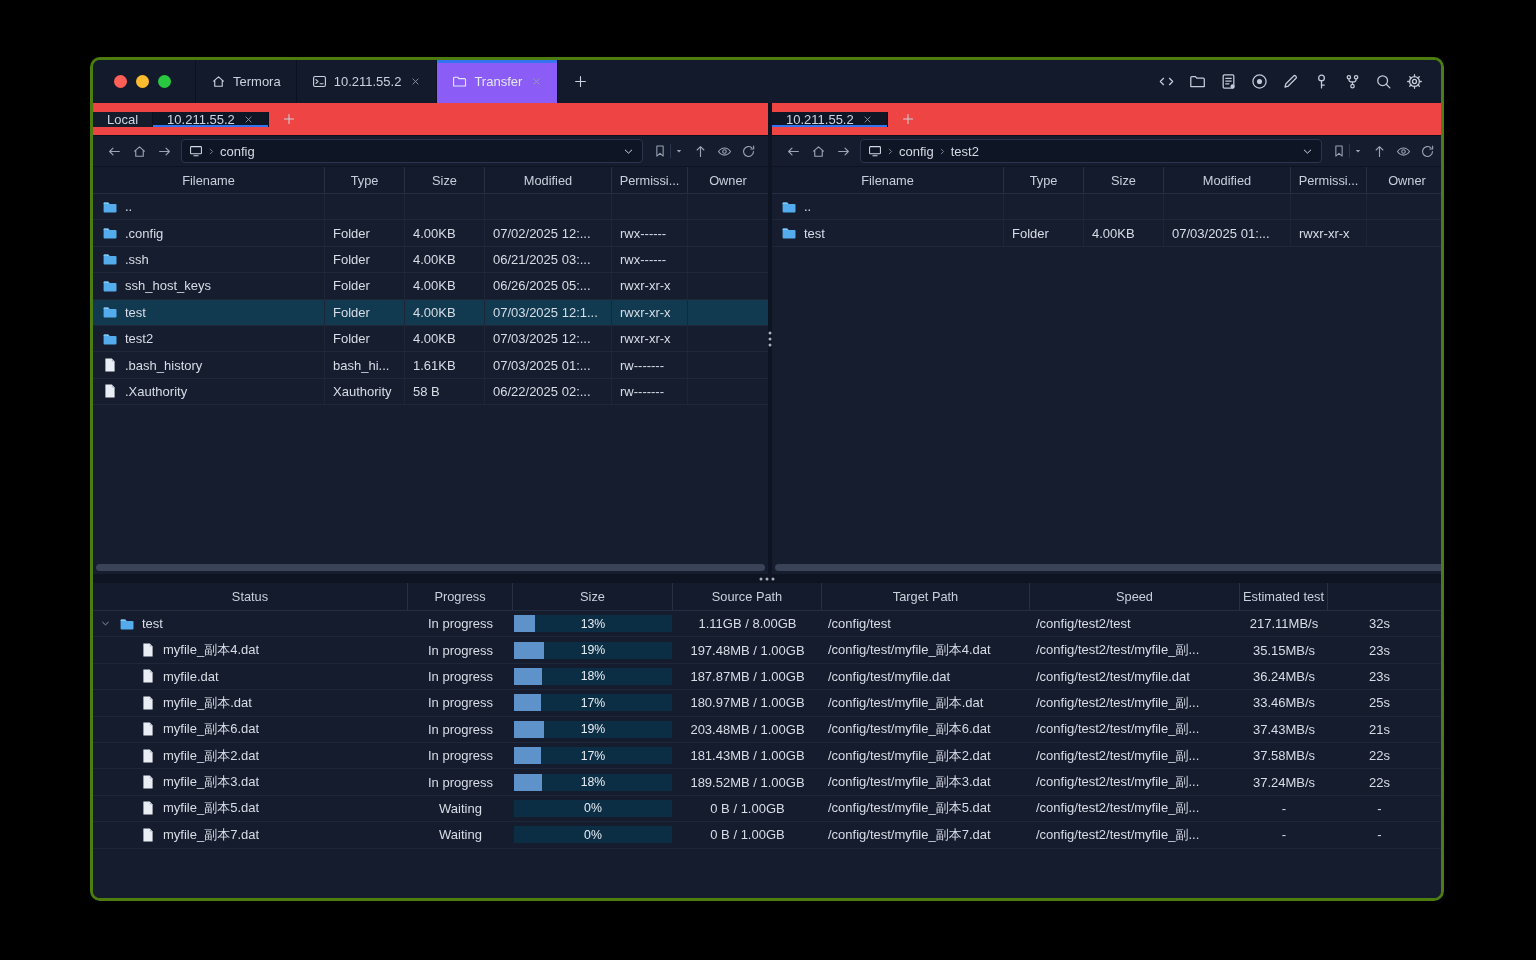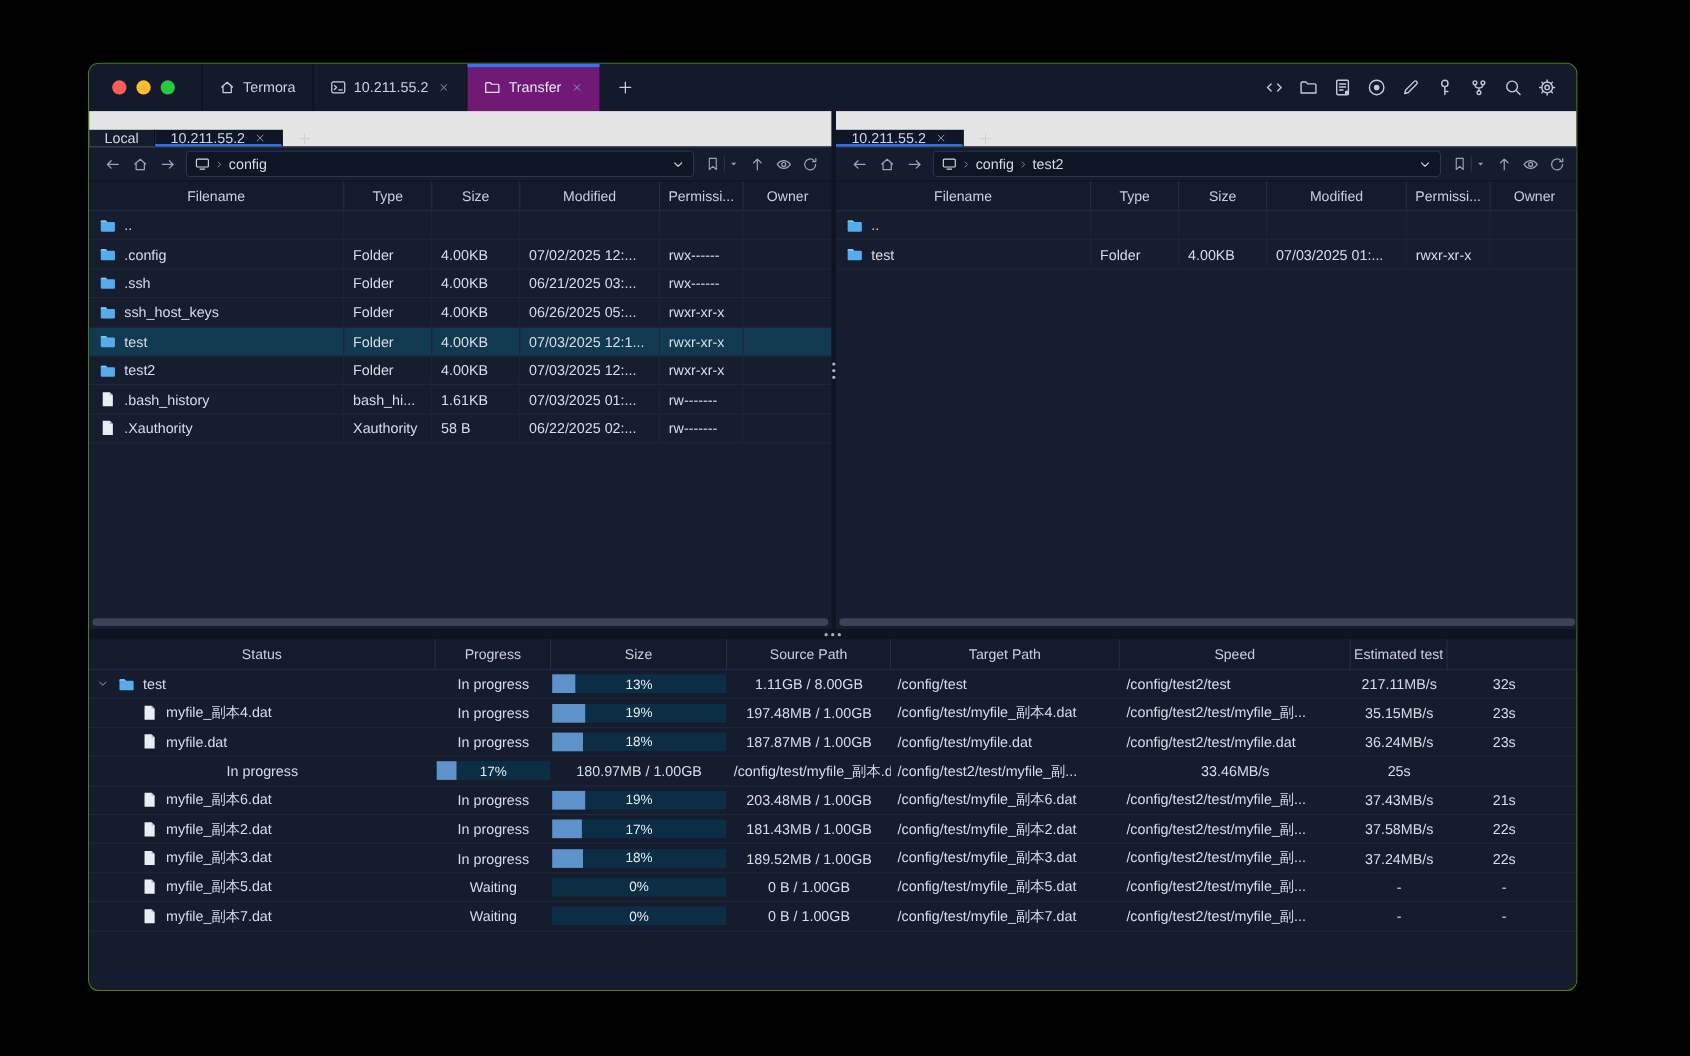--- a/index.html
+++ b/index.html
@@ -1,49 +1,49 @@
 <!DOCTYPE html>
 <html style="--accent: #3574F0; --pfill: #5E92CB; --ptrack: #0C2E44; --selrow: #113A50;"><head>
 <meta charset="utf-8">
 <style>
   html,body{margin:0;padding:0}
   body{width:1536px;height:960px;background:#000;overflow:hidden;
        font-family:"Liberation Sans",sans-serif}
-  .window{position:absolute;left:80px;top:57px;width:1354px;height:844px;
-          background:#151C2E;border:1px solid #4d7c0f;border-radius:10px;overflow:hidden;
+  .window{position:absolute;left:90px;top:57px;width:1354px;height:844px;
+          background:#151C2E;border:3px solid #4d7c0f;border-radius:10px;overflow:hidden;
           display:flex;flex-direction:column;color:#D8DDE6;font-size:13px;box-sizing:border-box}
 
   
   .titlebar{flex:0 0 43px;background:#121A2B;display:flex;align-items:stretch}
   .traffic{display:flex;align-items:center;gap:9px;padding:0 24px 0 21px}
   .tl{width:13px;height:13px;border-radius:50%}
   .ttabs{display:flex;align-items:stretch}
   .ttab{display:flex;align-items:center;gap:7px;padding:0 15px;border-right:1px solid #0C1120;
         color:#CBD2DE;position:relative}
   .ttab:first-child{border-left:1px solid #0C1120}
-  .ttab.active{background:#701a75;color:#E4E9F1}
+  .ttab.active{background:#8b5cf6;color:#E4E9F1}
   .ttab.active::before{content:'';position:absolute;top:0;left:0;right:0;height:3px;background:var(--accent)}
   .tplus{display:flex;align-items:center;padding:0 15px;color:#CBD2DE}
   .tactions{margin-left:auto;display:flex;align-items:center;gap:13px;padding-right:18px;color:#C3CAD8}
   .abtn{display:flex;width:18px;height:18px;align-items:center;justify-content:center}
   .xbtn{display:inline-flex;color:#99A2B3;margin-left:2px}
   .ico{display:inline-flex;line-height:0}
 
   
   .main-split{flex:0 0 471px;display:grid;grid-template-columns:675px 4px 675px;min-height:0}
   .file-panel{display:flex;flex-direction:column;background:#161D2F;min-width:0;position:relative}
   .v-splitter{background:#0E1422;position:relative}
   .vdots{position:absolute;left:50%;top:50%;transform:translate(-50%,-50%);
          display:flex;flex-direction:column;gap:3px}
   .vdots i,.hdots i{width:3px;height:3px;border-radius:50%;background:#A8B0BF;display:block}
   .h-splitter{flex:0 0 9px;background:#0E1422;position:relative}
   .hdots{position:absolute;left:50%;top:50%;transform:translate(-50%,-50%);display:flex;gap:3px}
 
   
-  .ptabs{flex:0 0 32px;background:#e5e5e5;display:flex;align-items:flex-end;border-bottom:1px solid #0B101C}
+  .ptabs{flex:0 0 32px;background:#ef4444;display:flex;align-items:center;border-bottom:1px solid #0B101C}
   .ptab{display:flex;align-items:center;gap:6px;padding:0 14px;border-right:1px solid #0B101C;
         position:relative;color:#CFD6E2;background:#151C2C}
   .ptab.active{background:#0F1626}
   .ptab.active::after{content:'';position:absolute;left:0;right:0;bottom:0;height:2px;background:var(--accent)}
   .pplus{display:flex;align-items:center;padding:0 13px;color:#CBD2DE}
   .ptoolbar{flex:0 0 30px;display:flex;align-items:center;padding:0 9px;background:#151C2D;
             border-bottom:1px solid #0D1322;color:#9AA4B6}
   .navbtn{display:flex;align-items:center;justify-content:center;width:25px;height:22px}
   .pathfield{flex:1;display:flex;align-items:center;gap:3px;height:22px;background:#0E1524;
              border:1px solid #2B3550;border-radius:4px;margin:0 7px 0 4px;padding:0 7px;color:#D4D9E3}
@@ -665,20 +665,30 @@
           </div>
         </div>
         <div class="tc center">187.87MB / 1.00GB</div>
         <div class="tc pathc">/config/test/myfile.dat</div>
         <div class="tc pathc">/config/test2/test/myfile.dat</div>
         <div class="tc center">36.24MB/s</div>
         <div class="tc center">23s</div>
         <div class="tc"></div>
       </div>
       <div class="tgrid trow">
+        <div class="tc namec">
+          <span class="indent"></span>
+          <span class="ico">
+            <svg viewBox="0 0 16 16" width="16" height="16" fill="none" stroke="currentColor" stroke-width="1.2" stroke-linecap="round" stroke-linejoin="round">
+              <path d="M3.4 1.6h6.4l2.8 2.8v10H3.4z" fill="#E9EDF4" stroke="none"></path>
+              <path d="M9.8 1.6l2.8 2.8H9.8z" fill="#AEB8C8" stroke="none"></path>
+            </svg>
+          </span>
+          <span>myfile_副本.dat</span>
+        </div>
         <div class="tc center">In progress</div>
         <div class="tc">
           <div class="pwrap">
             <div class="pfill" style="width: 17%;"></div>
             <span class="plabel">17%</span>
           </div>
         </div>
         <div class="tc center">180.97MB / 1.00GB</div>
         <div class="tc pathc">/config/test/myfile_副本.dat</div>
         <div class="tc pathc">/config/test2/test/myfile_副...</div>

